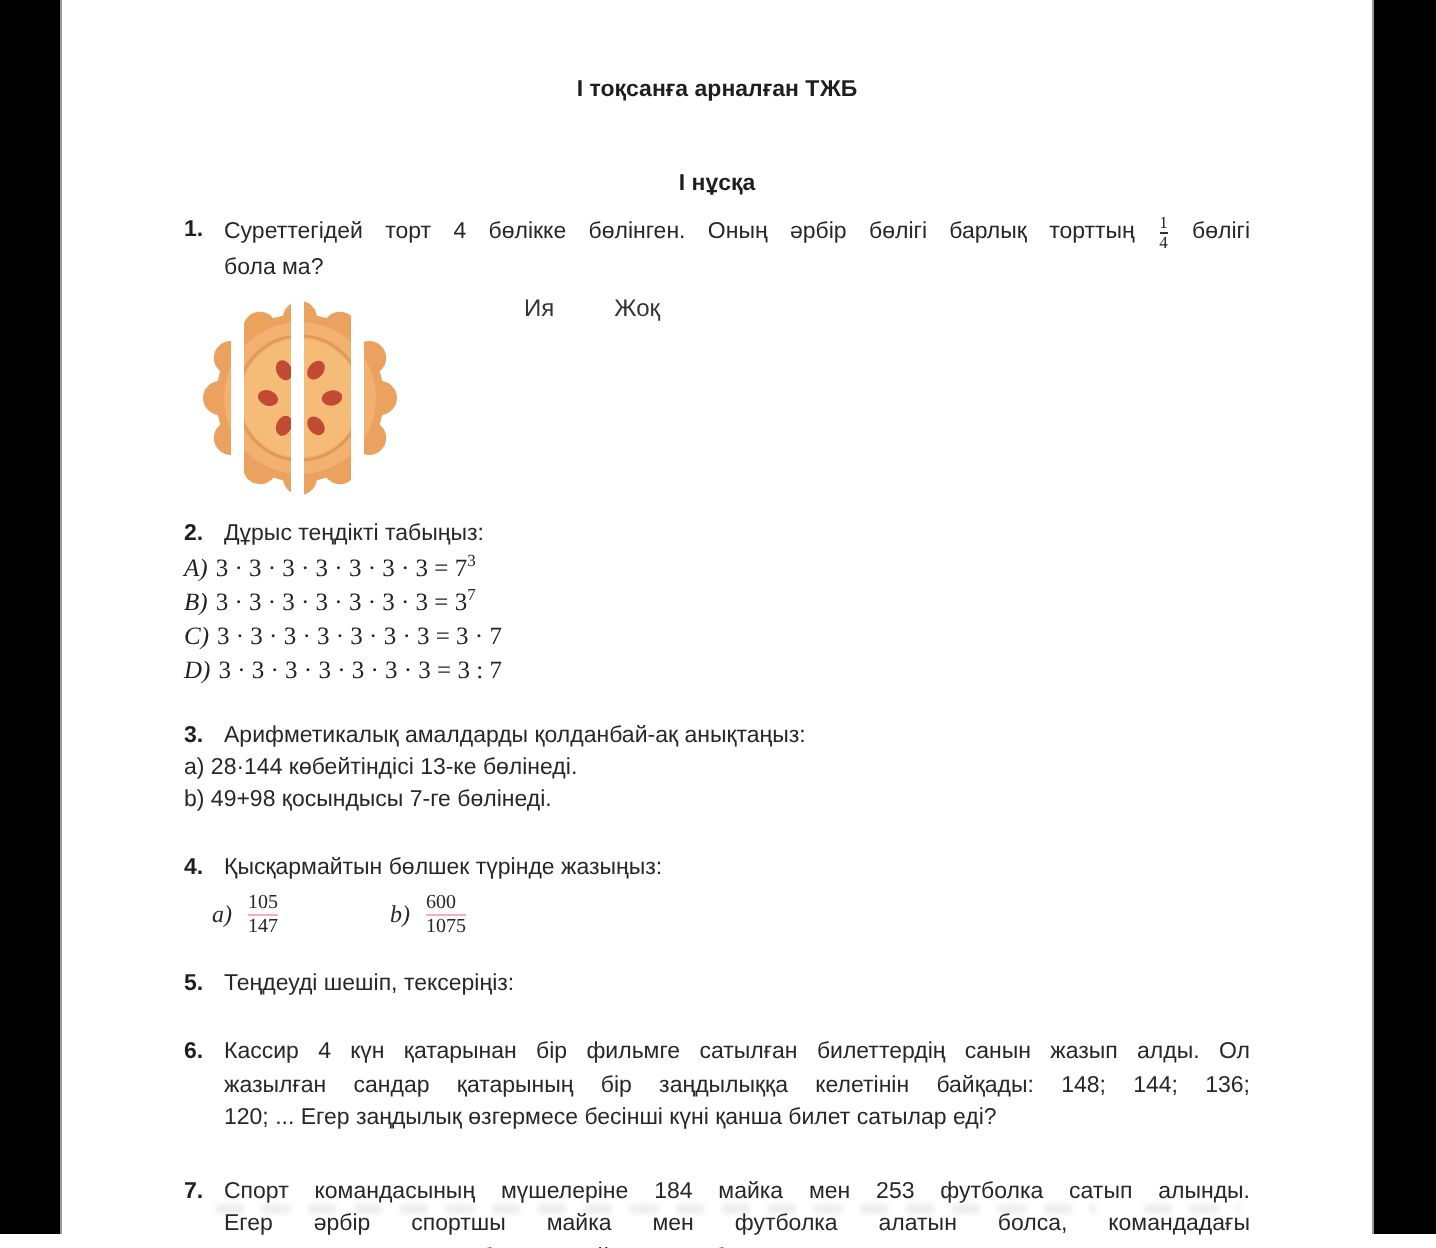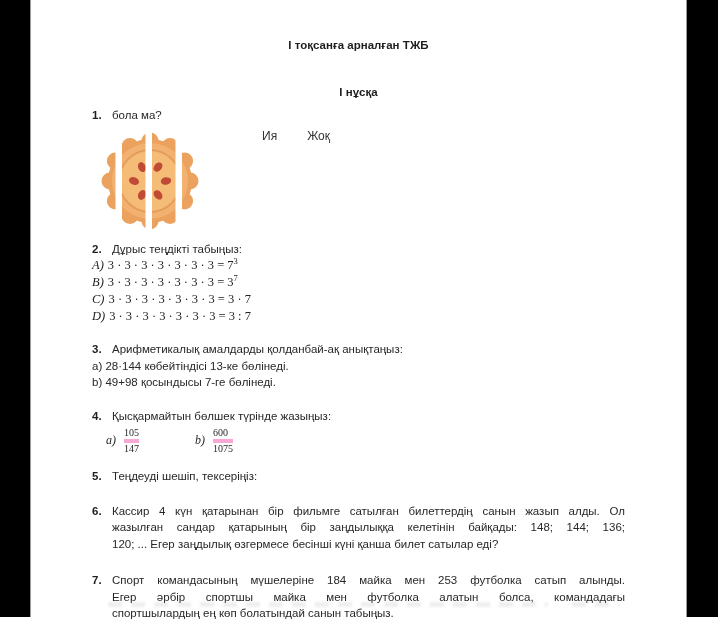--- a/index.html
+++ b/index.html
@@ -64,21 +64,21 @@
 
   .frac-line {
     margin: 3px 0 0 14px; display: flex; align-items: center; gap: 8px;
     font-family: "Liberation Serif", serif; font-size: 12px;
   }
   .frac-line .mlabel { font-style: italic; }
   .bigfrac {
     display: inline-block; text-align: left;
     font-family: "Liberation Serif", serif; font-size: 10px; line-height: 1.15;
   }
-  .bigfrac .den { border-top: 4px solid #f9a8d4; display: block; }
+  .bigfrac .den { border-top: 1px solid #f9a8d4; display: block; }
   .bigfrac .num { display: block; }
   .frac-gap { width: 40px; }
 
   .equation {
     font-style: italic; font-size: 13px; line-height: 17px; color: #222;
     margin-top: 1px;
   }
 
   .mt8  { margin-top: 8px; }
   .mt14 { margin-top: 14px; }
@@ -101,20 +101,25 @@
 <div class="side-bar right"></div>
 
 <div class="doc">
 
   <div class="doc-title">І тоқсанға арналған ТЖБ</div>
   <div class="variant-title">І нұсқа</div>
 
   <div class="q mt8">
     <span class="qnum">1.</span>
     <div class="qbody">
+      <div class="jl">
+        <span>Суреттегідей торт 4 бөлікке бөлінген.  Оның әрбір бөлігі барлық торттың</span>
+        <span class="frac"><span class="num">1</span><span class="den">4</span></span>
+        <span>бөлігі</span>
+      </div>
       <div class="ll">бола ма?</div>
     </div>
   </div>
 
   <div class="pie-row">
     <svg width="112" height="104" viewBox="0 0 112 104" aria-hidden="true">
       <g fill="#eba25e">
         <circle cx="96" cy="52" r="8.5"></circle>
           <circle cx="90.6" cy="72" r="8.5"></circle>
         <circle cx="76" cy="86.6" r="8.5"></circle>

